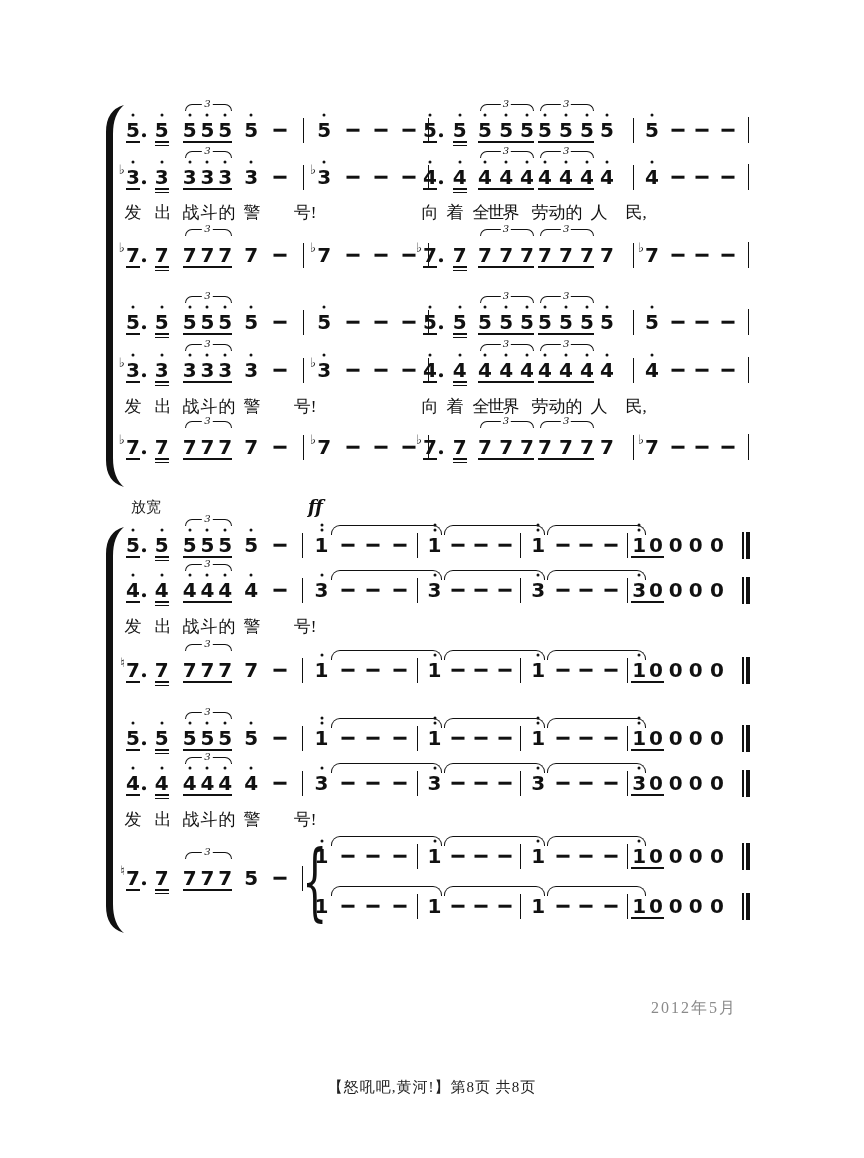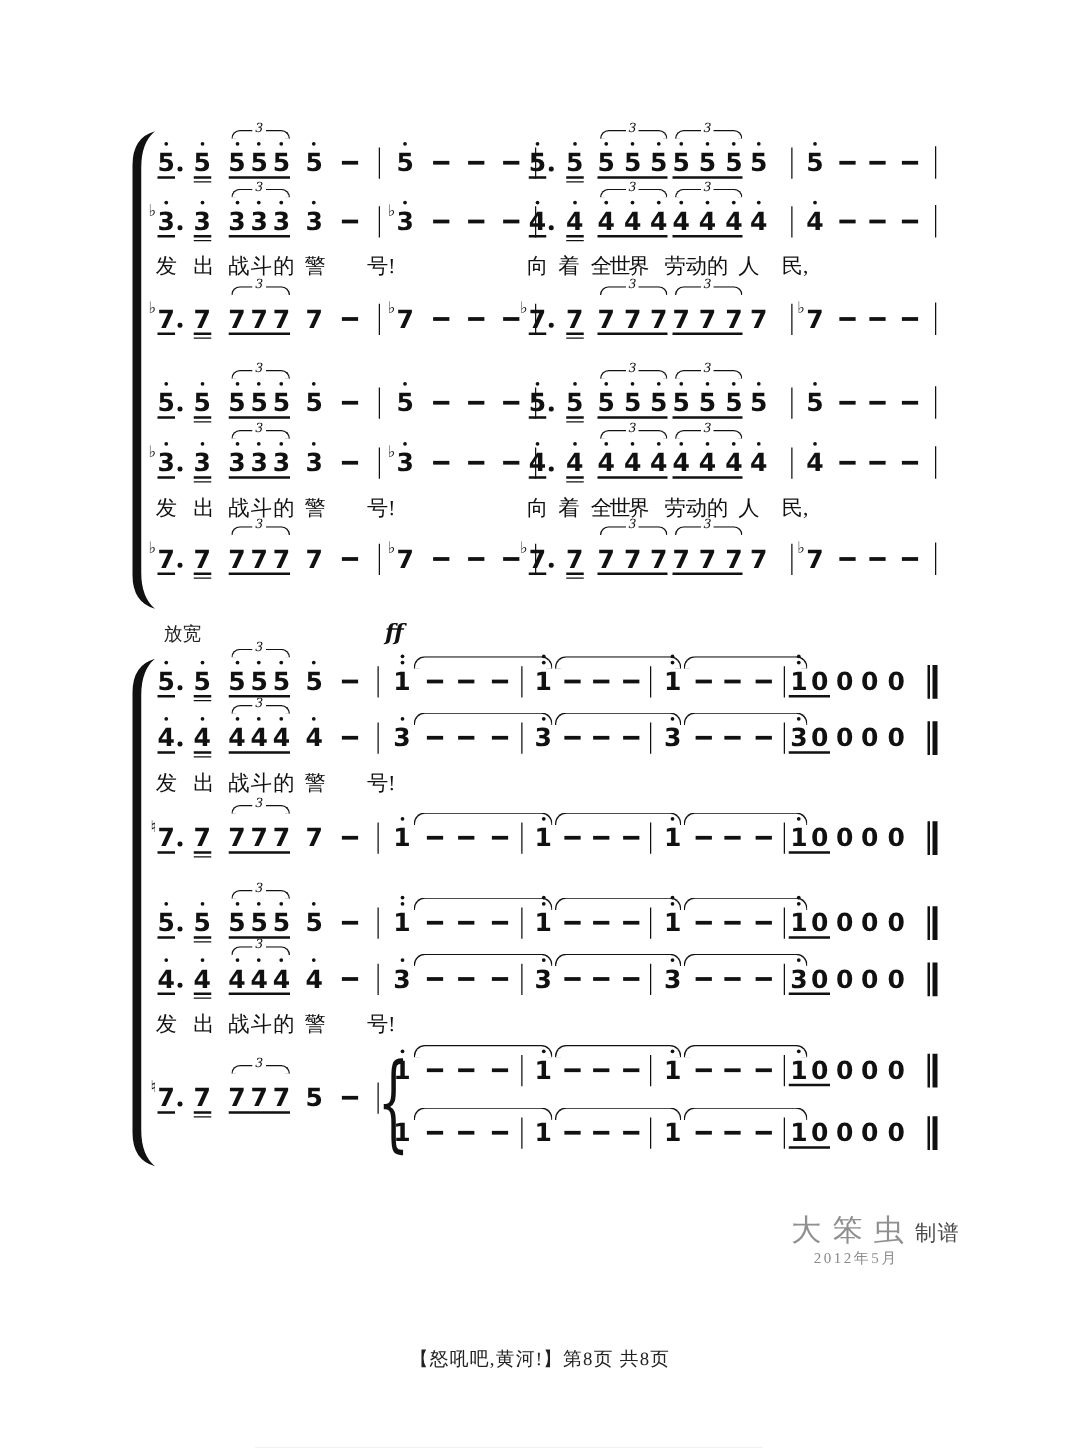--- a/index.html
+++ b/index.html
@@ -25,21 +25,21 @@
   .tie{position:absolute;height:9px;border:1.6px solid #111;border-bottom:none;border-radius:9px 9px 0 0;}
   .lyr{position:absolute;transform:translate(-50%,-50%);font-family:"Liberation Serif","DejaVu Serif",serif;
        font-size:17px;line-height:18px;color:#111;white-space:nowrap;}
   .tempo{font-family:"Liberation Serif","DejaVu Serif",serif;font-size:15px;color:#222;}
   .dyn{font-family:"DejaVu Serif",serif;font-style:italic;font-weight:700;font-size:18px;color:#111;}
   .brace{font-family:"DejaVu Serif",serif;font-size:80px;line-height:80px;font-weight:400;
        transform:scale(0.5,1.05);transform-origin:left center;color:#111;}
   .credit{font-family:"Liberation Serif","DejaVu Serif",serif;white-space:nowrap;}
   .credit .big{font-size:24px;letter-spacing:9px;color:#8f8f8f;}
   .credit .small{font-size:17px;color:#4a4a4a;letter-spacing:1px;}
-  .credit-date{font-family:"Liberation Serif","DejaVu Serif",serif;font-size:12px;color:#8a8a8a;letter-spacing:2px;}
+  .credit-date{font-family:"Liberation Serif","DejaVu Serif",serif;font-size:16px;color:#8a8a8a;letter-spacing:2px;}
   .page-footer{font-family:"Liberation Serif","DejaVu Serif",serif;font-size:15px;color:#222;letter-spacing:1px;}
   svg.bracket{position:absolute;}
 </style>
 </head>
 <body>
 
 <div class="page">
 
   <svg class="bracket" style="left:97px;top:104px;" width="30" height="384" viewBox="0 0 30 384">
     <path d="M27,1 Q9,6 9,28 L9,356 Q9,378 27,383 Q16,374 16,354 L16,30 Q16,10 27,1 Z" fill="#111"></path>
@@ -1165,17 +1165,16 @@
       <div class="tie" style="left: 547.19px; width: 97.02px; top: 886px;"></div>
       <div class="lyr" style="left: 133px; top: 820px;">发</div>
       <div class="lyr" style="left: 163px; top: 820px;">出</div>
       <div class="lyr" style="left: 191px; top: 820px;">战</div>
       <div class="lyr" style="left: 209px; top: 820px;">斗</div>
       <div class="lyr" style="left: 227px; top: 820px;">的</div>
       <div class="lyr" style="left: 252px; top: 820px;">警</div>
       <div class="lyr" style="left: 305px; top: 820px;">号!</div>
     </div>
 
-  <div class="abs credit" style="left:633px;top:968px;"><span class="big">大笨虫</span><span class="small">制谱</span></div>
   <div class="abs credit-date" style="left:651px;top:998px;">2012年5月</div>
 
   <div class="abs page-footer" style="left:432px;top:1078px;transform:translateX(-50%);">【怒吼吧,黄河!】第8页 共8页</div>
 </div>
 
 </body></html>

